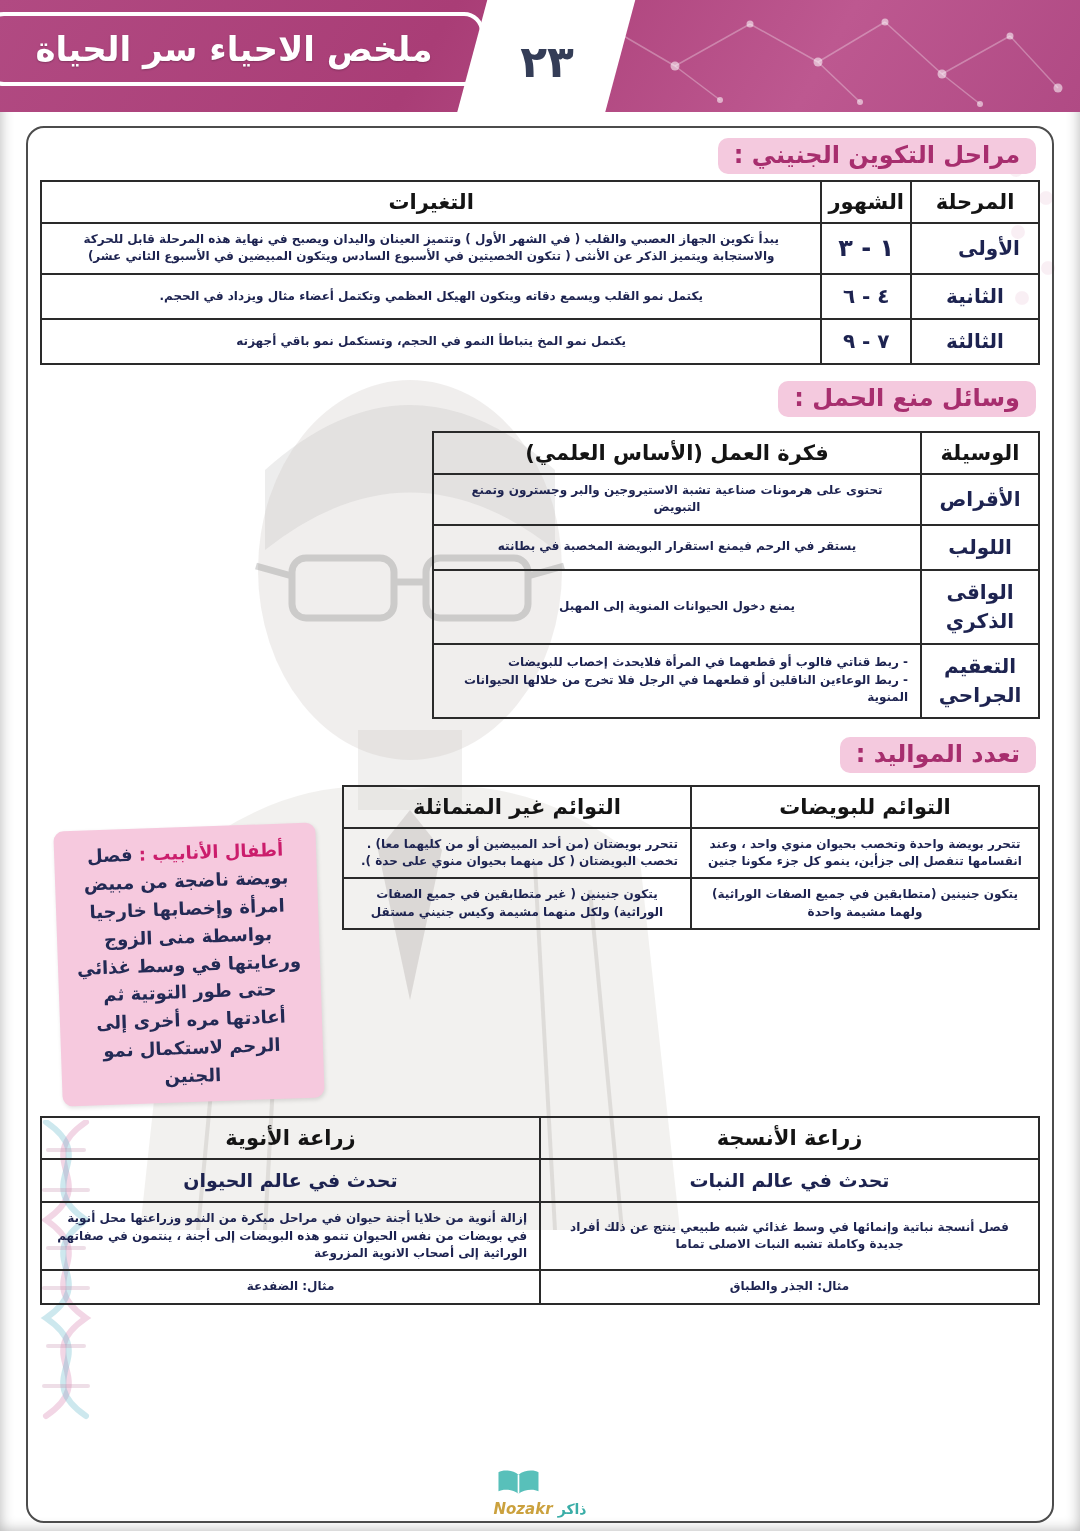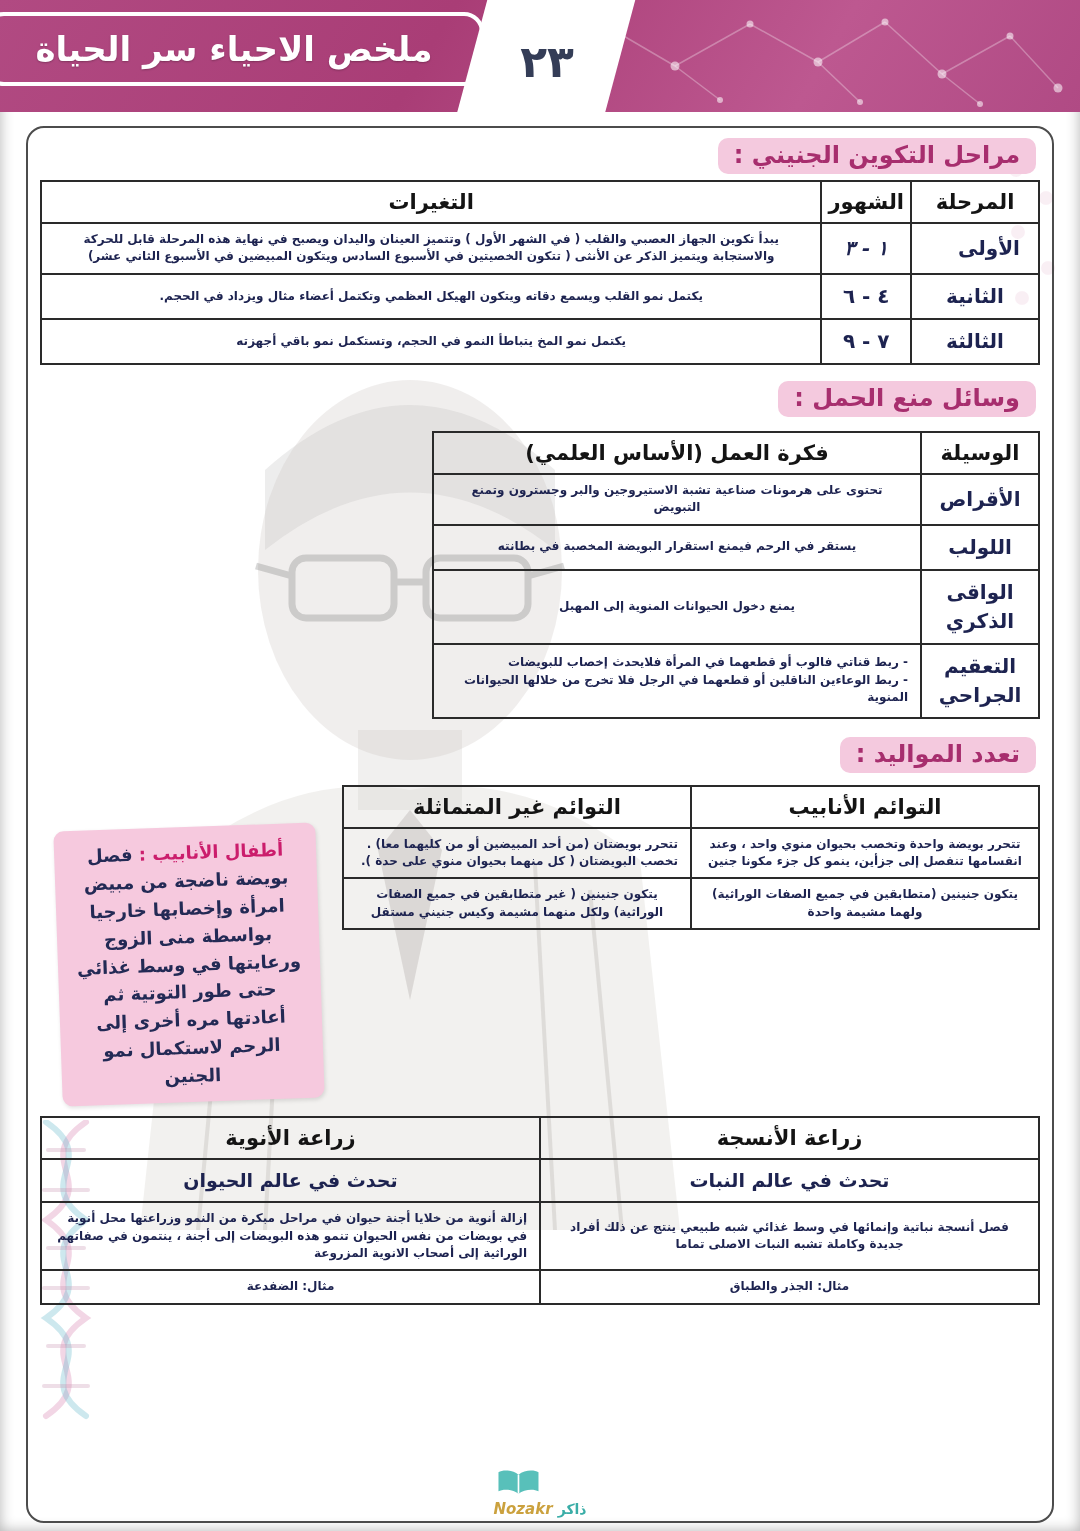--- a/index.html
+++ b/index.html
@@ -187,21 +187,21 @@
     </div>
     <table class="stages-table">
       <tbody>
           <tr>
         <th class="col-stage">المرحلة</th>
         <th class="col-months">الشهور</th>
         <th>التغيرات</th>
       </tr>
       <tr>
         <td style="font-size:20px;padding-left:40px;">الأولى</td>
-        <td style="font-size:20px;font-style:italic;">١ - ٣</td>
+        <td style="font-size:24px;">١ - ٣</td>
         <td>يبدأ تكوين الجهاز العصبي والقلب ( في الشهر الأول ) وتتميز العينان واليدان ويصبح في نهاية هذه المرحلة قابل للحركة والاستجابة ويتميز الذكر عن الأنثى ( تتكون الخصيتين في الأسبوع السادس ويتكون المبيضين في الأسبوع الثاني عشر)</td>
       </tr>
       <tr>
         <td style="font-size:20px;margin-top:48px;">الثانية</td>
         <td style="font-size:20px;">٤ - ٦</td>
         <td>يكتمل نمو القلب ويسمع دقاته ويتكون الهيكل العظمي وتكتمل أعضاء مثال ويزداد في الحجم.</td>
       </tr>
       <tr>
         <td style="font-size:20px;">الثالثة</td>
         <td style="font-size:20px;">٧ - ٩</td>
@@ -239,21 +239,21 @@
     </tbody>
       </table>
 
     <div class="mt16">
       <span class="badge">تعدد المواليد :</span>
     </div>
     <div class="births-row">
       <table class="twins-table">
         <tbody>
             <tr>
-          <th style="width:50%;">التوائم الأنابيب</th>
+          <th style="width:50%;">التوائم للبويضات</th>
           <th>التوائم غير المتماثلة</th>
         </tr>
         <tr>
           <td>تتحرر بويضة واحدة وتخصب بحيوان منوي واحد ، وعند انقسامها تنفصل إلى جزأين، ينمو كل جزء مكونا جنين</td>
           <td class="prelines">تتحرر بويضتان (من أحد المبيضين أو من كليهما معا) .
 تخصب البويضتان ( كل منهما بحيوان منوي على حدة ).</td>
         </tr>
         <tr>
           <td>يتكون جنينين (متطابقين في جميع الصفات الوراثية) ولهما مشيمة واحدة</td>
           <td>يتكون جنينين ( غير متطابقين في جميع الصفات الوراثية) ولكل منهما مشيمة وكيس جنيني مستقل</td>

